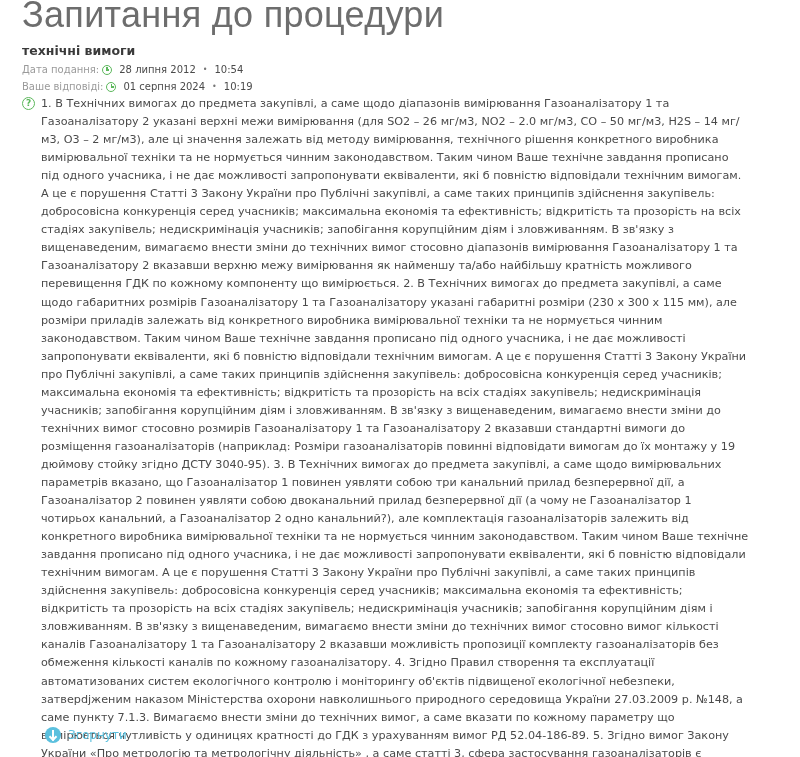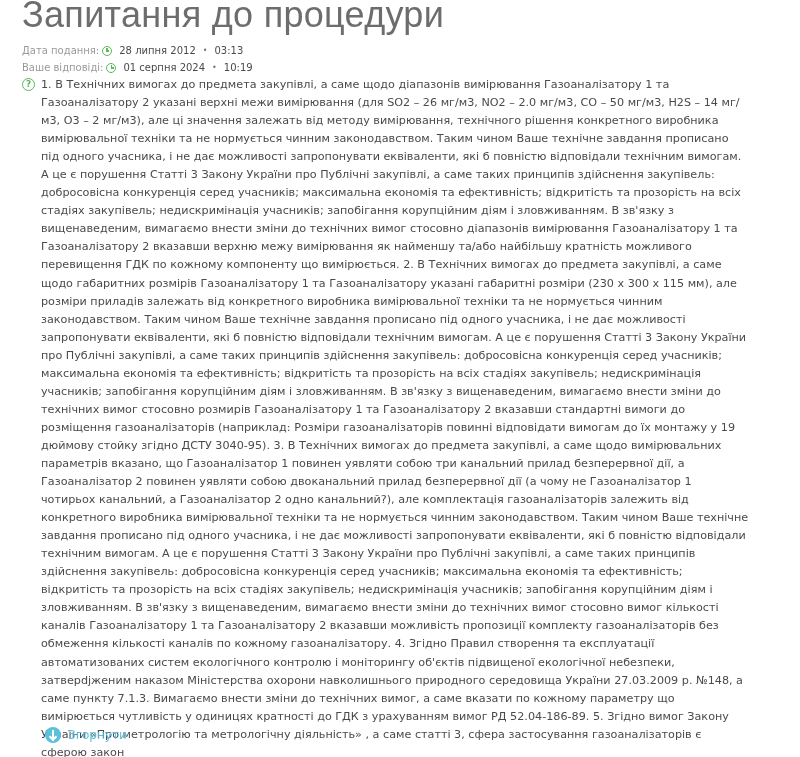--- a/index.html
+++ b/index.html
@@ -64,27 +64,28 @@
     border-right: 2px solid #fff; border-bottom: 2px solid #fff; transform: rotate(45deg);
   }
   .collapse-label { color: #5bc0de; font-size: 12px; }
 </style>
 </head>
 <body>
 
 <h1 class="page-title">Запитання до процедури</h1>
 
 <div class="question">
+  <div class="q-title">технічні вимоги</div>
 
   <div class="meta-row">
     <span class="meta-label">Дата подання:</span>
     <span class="clock-icon"></span>
     <span class="meta-date">28 липня 2012</span>
     <span class="meta-sep">•</span>
-    <span class="meta-time">03:13</span>
+    <span class="meta-time">10:54</span>
   </div>
 
   <div class="meta-row">
     <span class="meta-label">Ваше відповіді:</span>
     <span class="clock-icon"></span>
     <span class="meta-date">01 серпня 2024</span>
     <span class="meta-sep">•</span>
     <span class="meta-time">10:19</span>
   </div>
 

